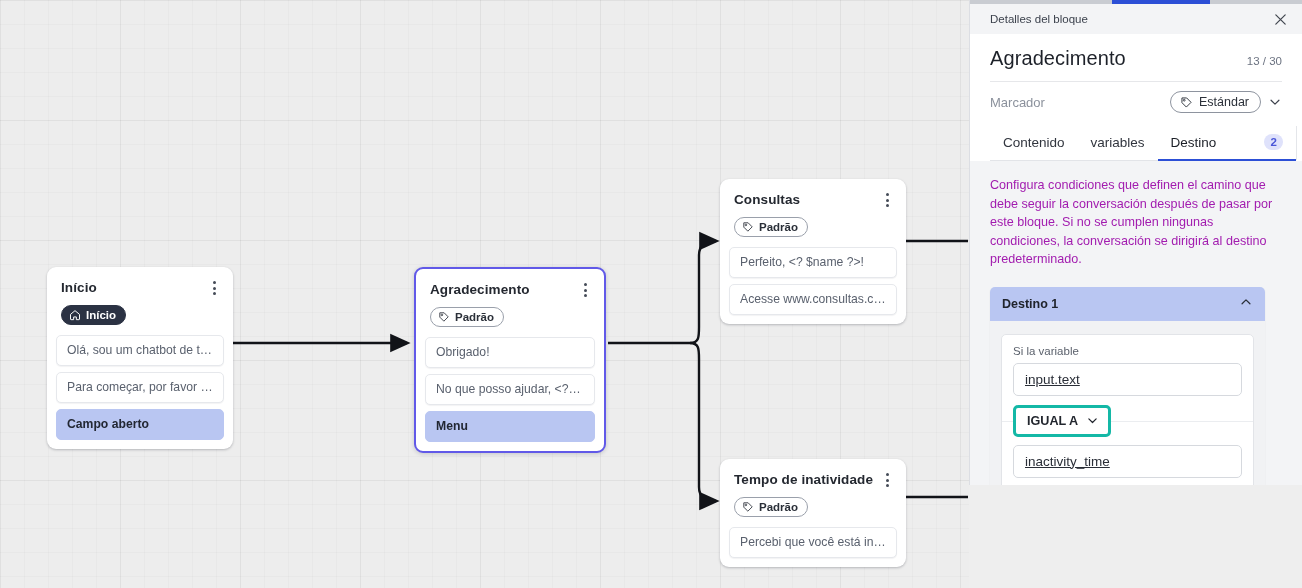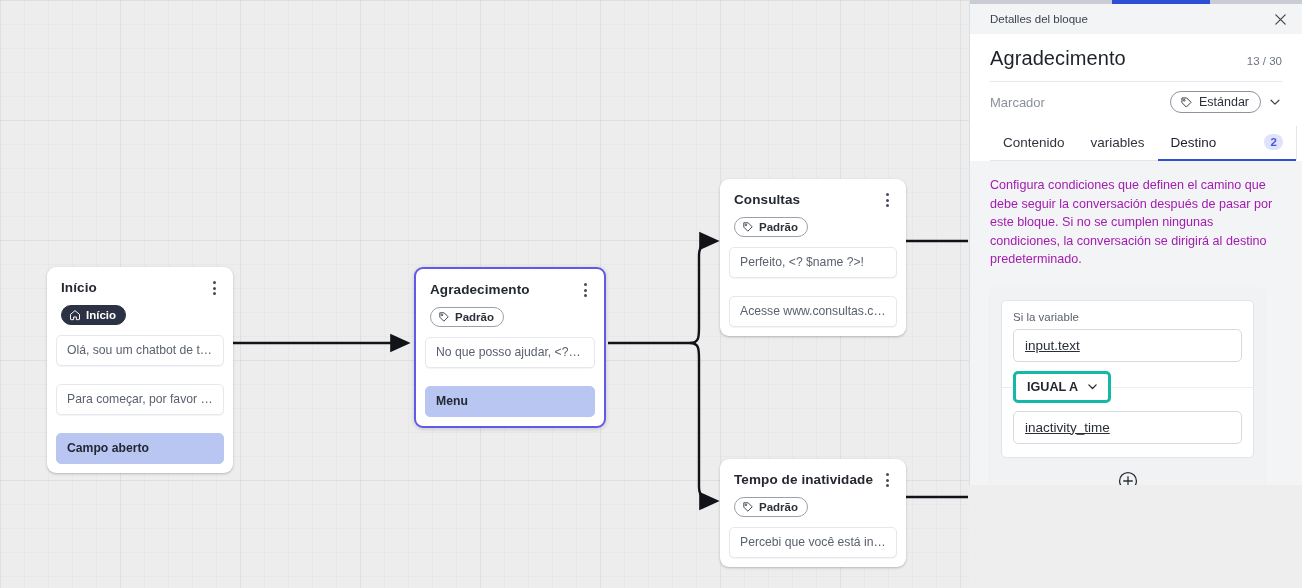--- a/index.html
+++ b/index.html
@@ -66,21 +66,21 @@
     font-size: 11.5px;
     color: #2b3039;
     font-weight: 600;
     background: #fff;
     line-height: 14px;
   }
   .badge.dark {
     background: #2b3243; border-color: #2b3243; color: #ffffff;
   }
   .badge svg { display: block; }
-  .node-body { padding: 0 9px 9px 9px; display: flex; flex-direction: column; gap: 18px; }
+  .node-body { padding: 0 9px 9px 9px; display: flex; flex-direction: column; gap: 6px; }
   .msg {
     background: #ffffff;
     border: 1px solid #e6e8ec;
     border-radius: 5px;
     padding: 7px 10px;
     font-size: 12.2px;
     color: #5a616e;
     white-space: nowrap; overflow: hidden; text-overflow: ellipsis;
     box-shadow: 0 1px 1px rgba(16,24,40,.05);
     line-height: 15px;
@@ -290,20 +290,21 @@
           <span class="badge">
             <svg width="12" height="12" viewBox="0 0 16 16">
               <path d="M2.4 2.4 L8.2 2.4 L13.6 7.8 L7.8 13.6 L2.4 8.2 Z" fill="none" stroke="#2b3039" stroke-width="1.15" stroke-linejoin="round"></path>
               <circle cx="5.2" cy="5.2" r="1.1" fill="none" stroke="#2b3039" stroke-width="1.1"></circle>
             </svg>
             <span>Padrão</span>
           </span>
         </div>
       </div>
       <div class="node-body">
+        <div class="msg">Obrigado!</div>
         <div class="msg">No que posso ajudar, &lt;? $name ...</div>
         <div class="msg highlight">Menu</div>
       </div>
     </div>
 
     <div class="node" style="left:720px; top:179px; width:186px;">
       <div class="node-head">
         <div class="node-title">Consultas</div>
         <div class="node-kebab">
             <i></i>
@@ -408,20 +409,28 @@
           </div>
       </div>
     </div>
 
     <div class="panel-scroll">
 
       <div class="desc">Configura condiciones que definen el camino que debe seguir la conversación después de pasar por este bloque. Si no se cumplen ningunas condiciones, la conversación se dirigirá al destino predeterminado.</div>
 
       <div class="dest-wrap">
         <div class="dest-card">
+          <div class="dest-header">
+            <span class="dest-header-title">Destino 1</span>
+            <span>
+              <svg width="14" height="14" viewBox="0 0 16 16">
+                <path d="M3.5 10 L8 5.5 L12.5 10" fill="none" stroke="#2a2f38" stroke-width="1.4" stroke-linecap="round" stroke-linejoin="round"></path>
+              </svg>
+            </span>
+          </div>
 
           <div class="dest-body">
             <div class="cond-box">
               <div class="cond-label">Si la variable</div>
               <input class="cond-input" type="text" value="input.text" style="">
               <div class="op-row">
                 <span class="op-select">
                   <span>IGUAL A</span>
                   <svg width="13" height="13" viewBox="0 0 16 16">
                     <path d="M3.5 6 L8 10.5 L12.5 6" fill="none" stroke="#22262e" stroke-width="1.5" stroke-linecap="round" stroke-linejoin="round"></path>

